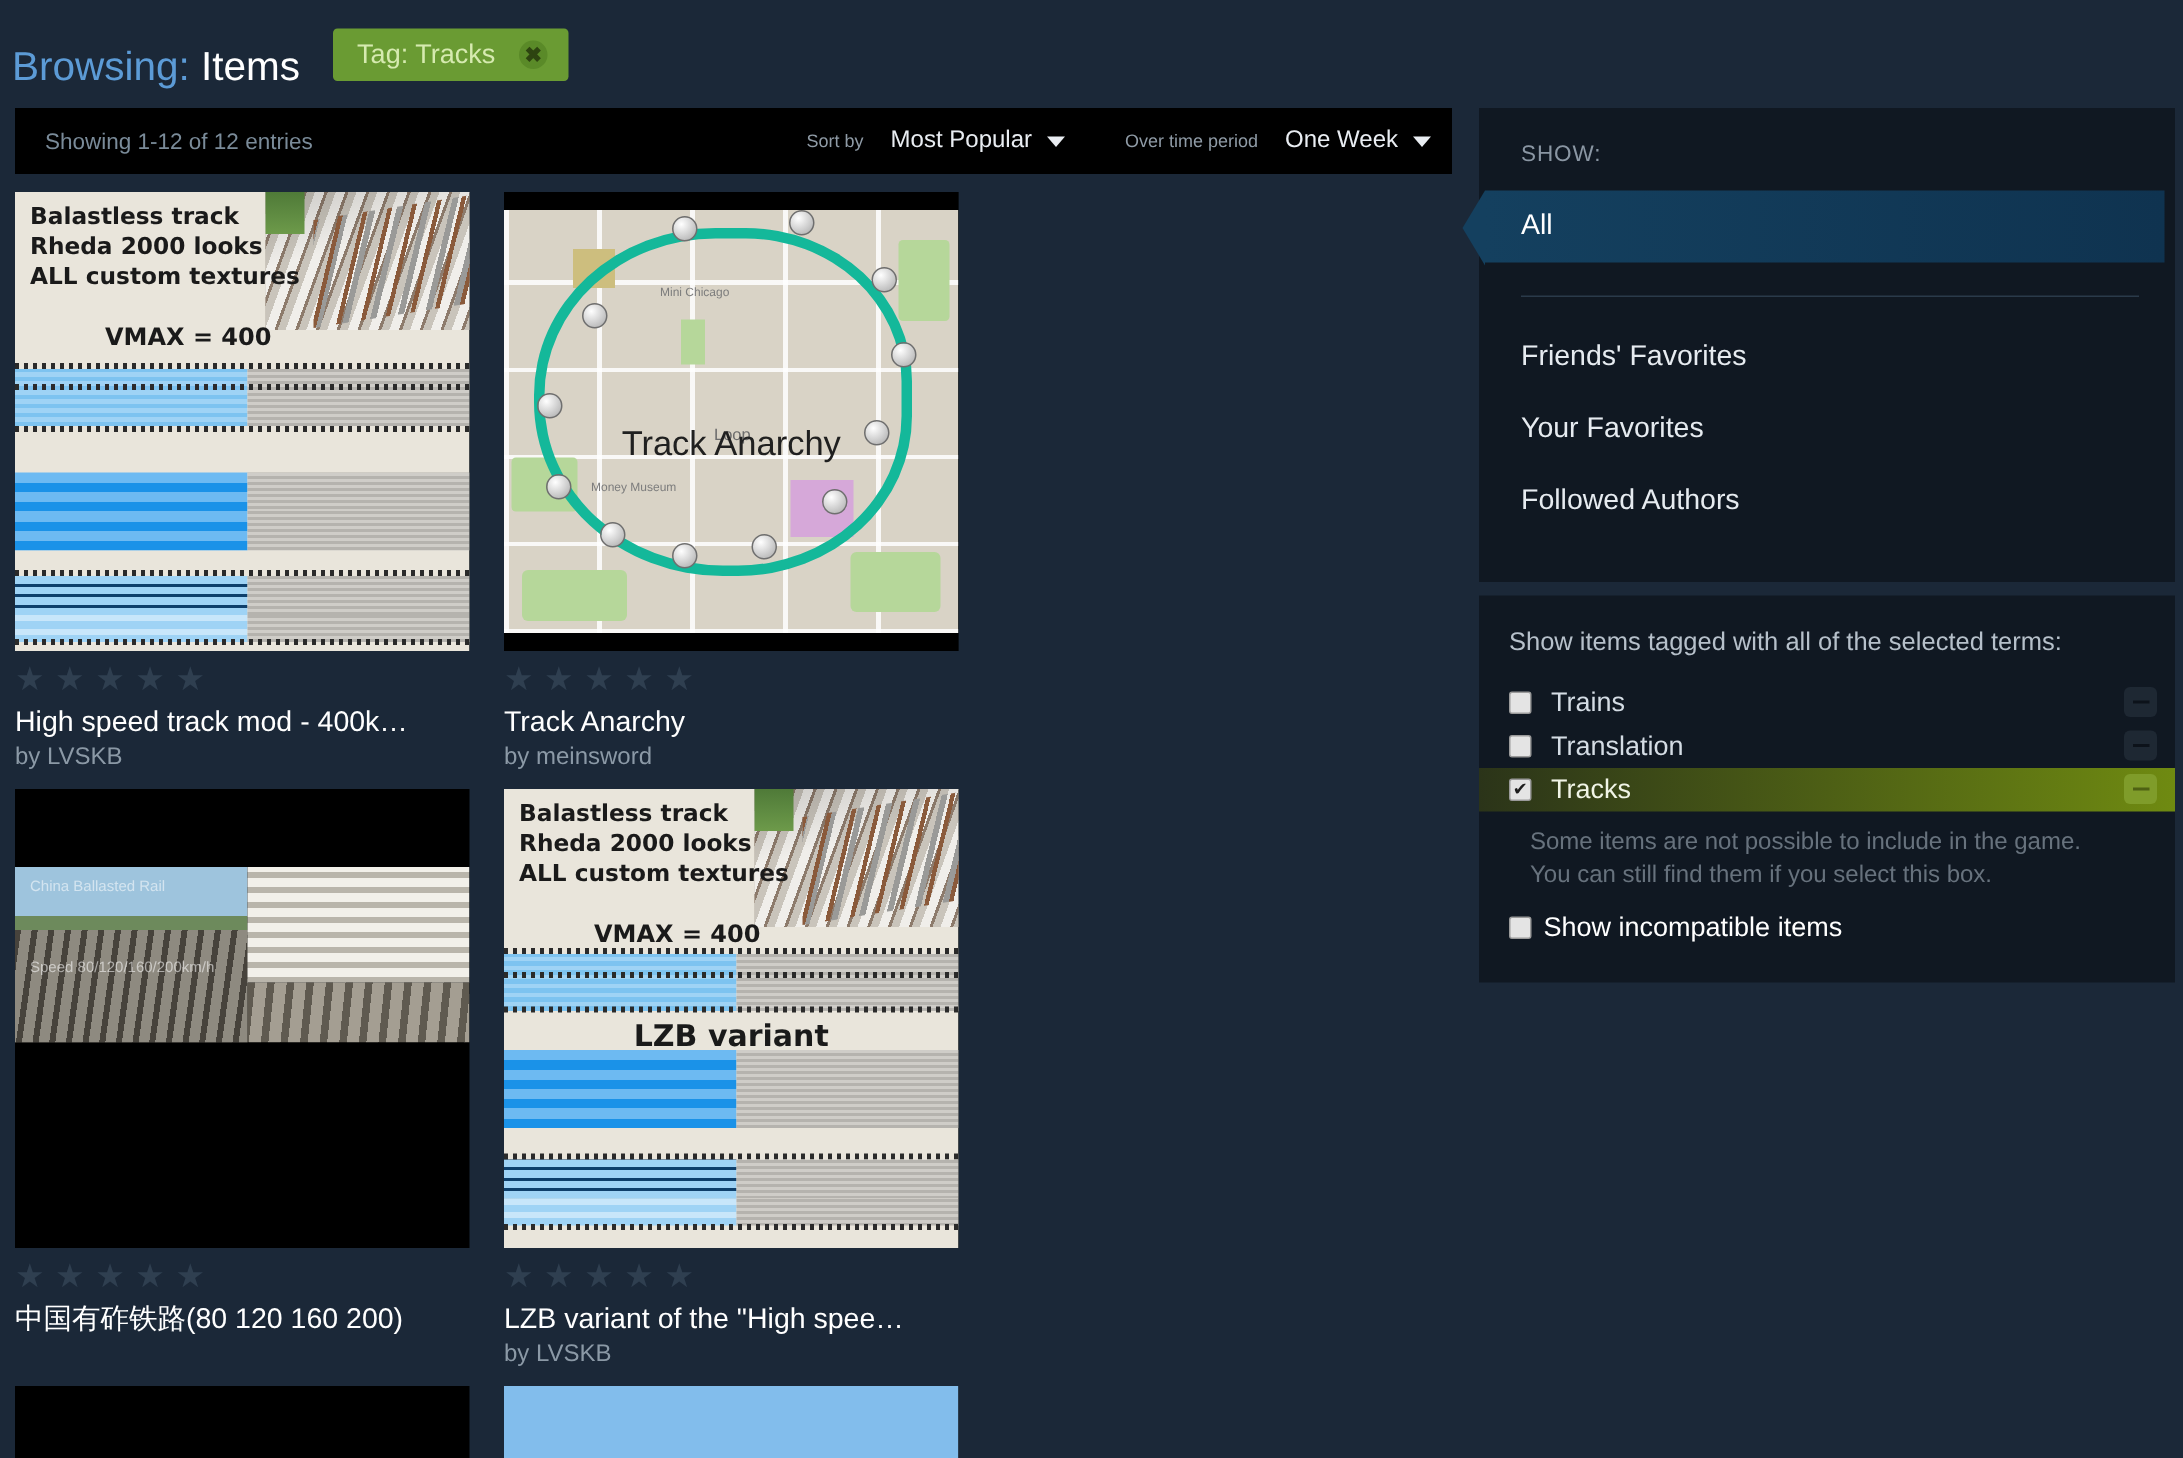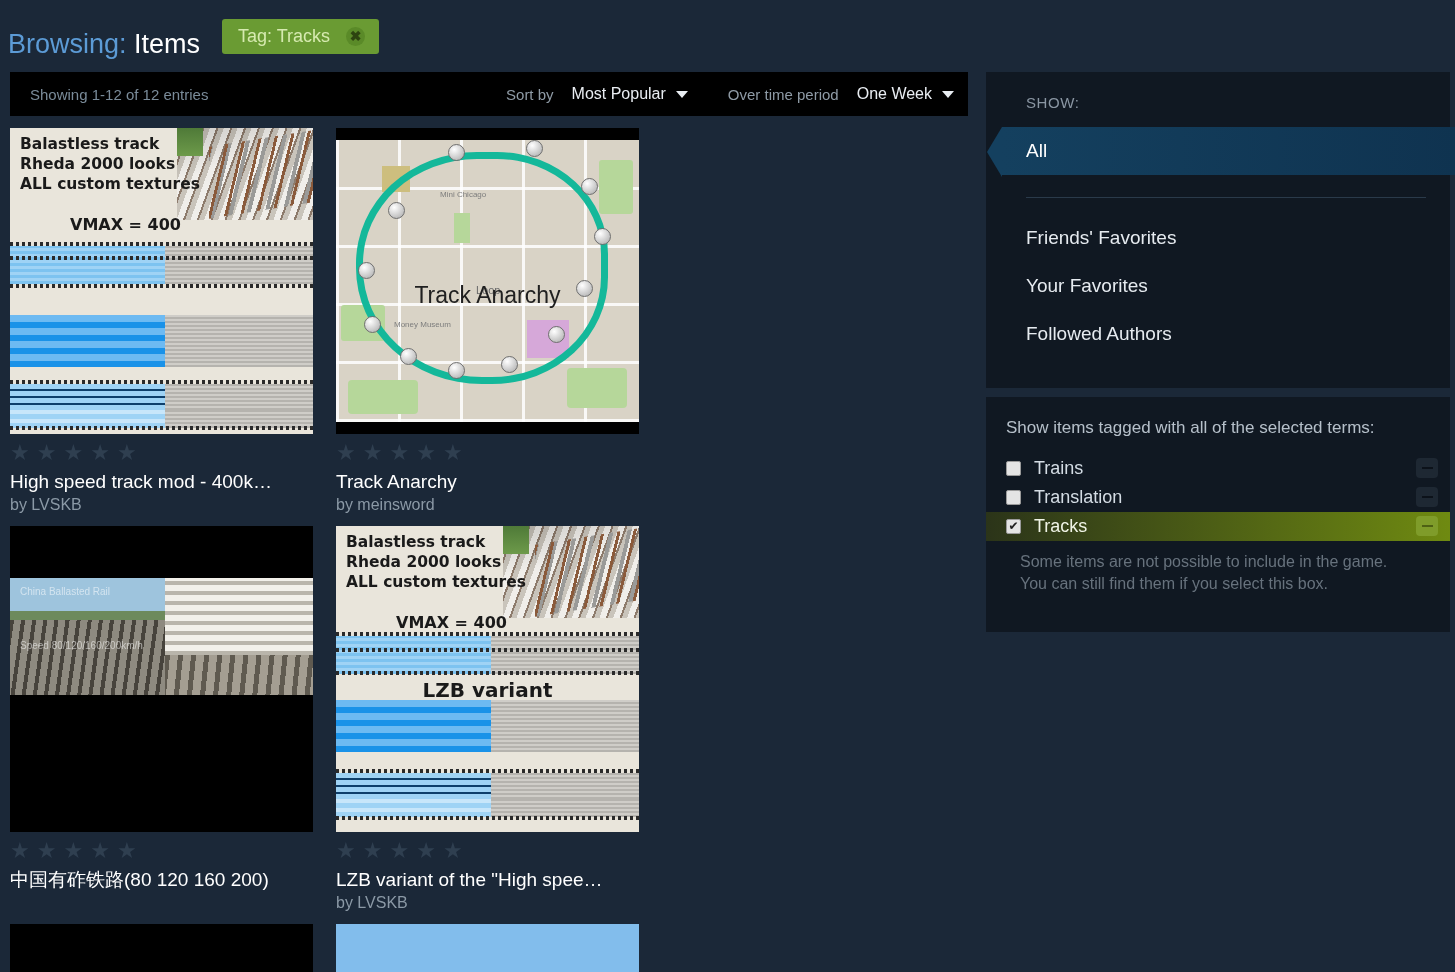--- a/index.html
+++ b/index.html
@@ -58,21 +58,21 @@
   .filter-bar {
     background: #000000;
     height: 44px;
     margin: 0 12px 0 10px;
     display: flex;
     align-items: center;
     font-size: 15px;
   }
   .showing-count { color: #7a8b99; padding-left: 20px; }
   .sort-group { margin-left: auto; display: flex; align-items: center; gap: 0; }
-  .sort-label { color: #8f9ba6; font-size: 15px; padding: 0 12px; text-align: center; }
+  .sort-label { color: #8f9ba6; font-size: 12px; padding: 0 12px; text-align: center; }
   .dd {
     display: flex; align-items: center; gap: 10px;
     color: #e9edf2; font-size: 16px;
     padding: 0 14px 0 6px;
     cursor: pointer;
     white-space: nowrap;
   }
   .caret {
     width: 0; height: 0;
     border-left: 6px solid transparent;
@@ -212,21 +212,21 @@
     background: repeating-linear-gradient(96deg, #5f5a50 0 5px, #a49e92 5px 13px);
   }
   .cr-cap { position:absolute; color:rgba(255,255,255,.55); font-size:10px; left:10px; }
 
   
   .sr-bg { position:absolute; inset:0; background:#82bdec; }
 
   
   .show-panel {
     background: #101822;
-    padding: 22px 0 30px 16px;
+    padding: 22px 0 30px 4px;
     position: relative;
   }
   .show-label {
     color: #8a96a3; font-size: 15px; letter-spacing: .6px;
     padding: 0 0 16px 24px;
   }
   .show-item {
     font-size: 19px; color: #e6ebf0;
     padding: 13px 0 13px 24px;
     cursor: pointer;
@@ -565,16 +565,20 @@
       <div class="tag-row active">
         <span class="cbx">✔</span>
         <span class="tag-name">Tracks</span>
         <span class="minus-btn">
             <span class="bar"></span>
           </span>
       </div>
 
       <div class="tag-note">Some items are not possible to include in the game. You can still find them if you select this box.</div>
 
+      <div class="incompat-row">
+        <span class="cbx"></span>
+        <span class="incompat-label">Show incompatible items</span>
+      </div>
     </div>
 
   </div>
 </div>
 
 </body></html>

